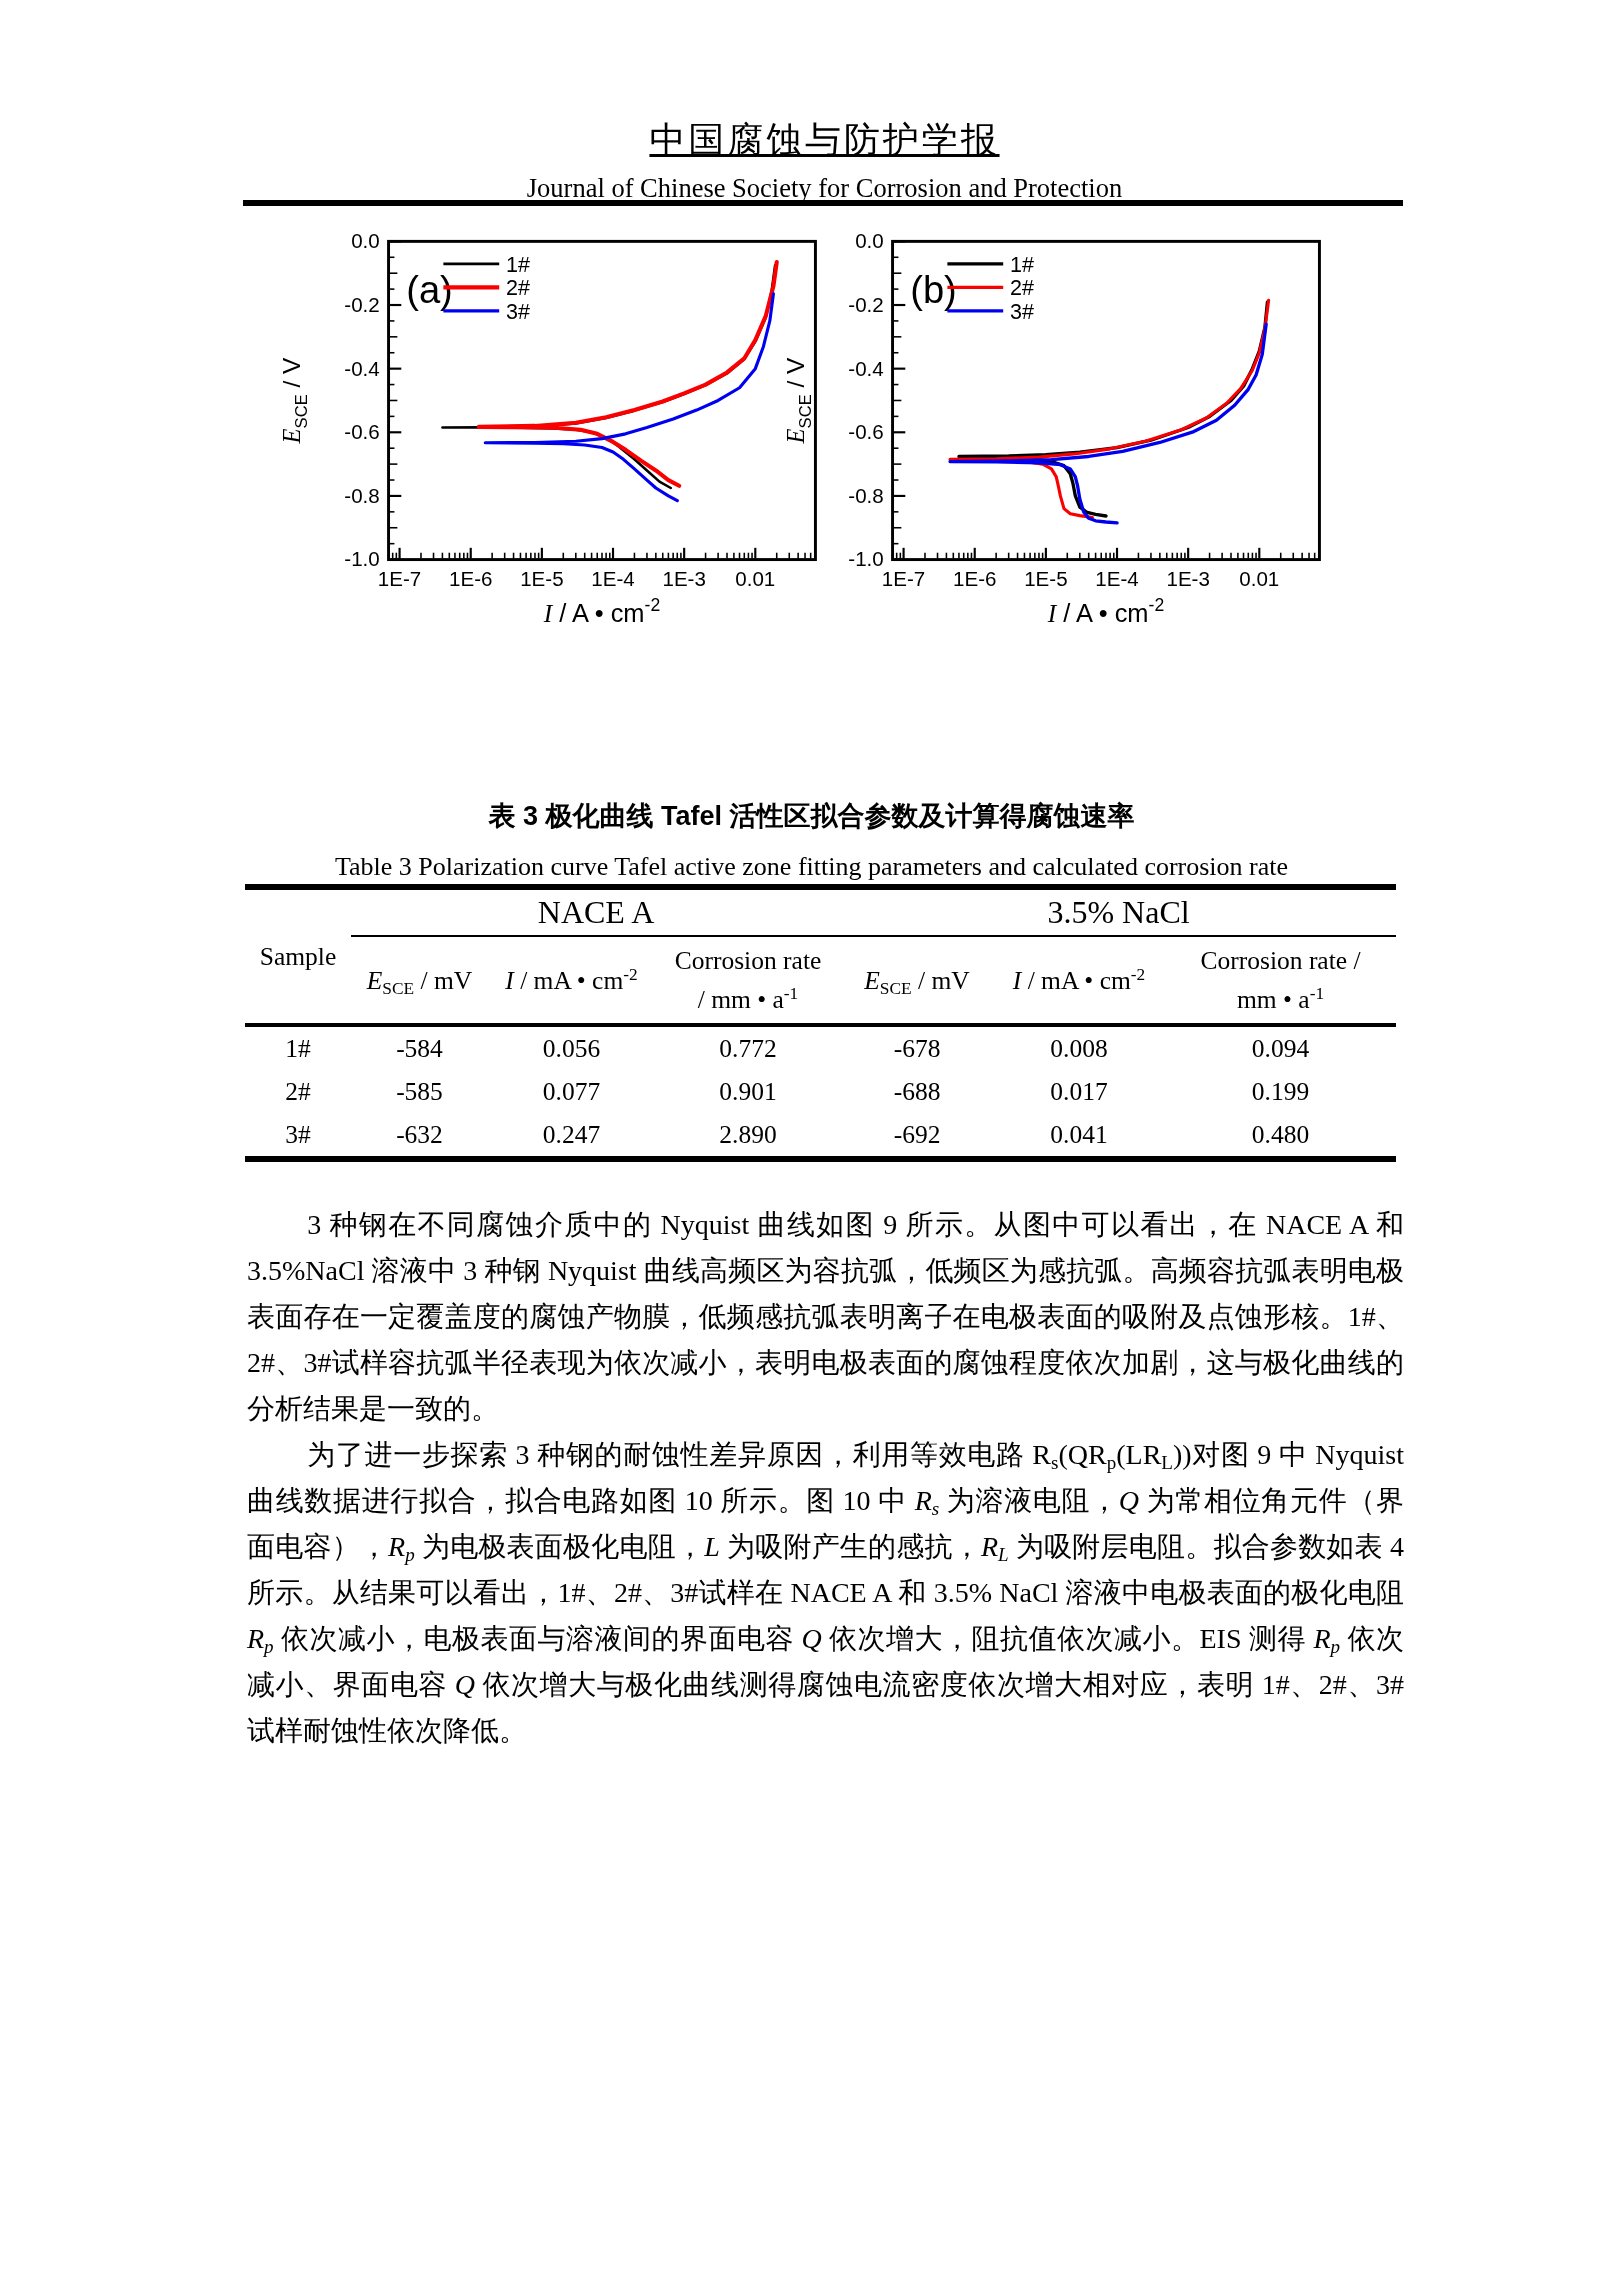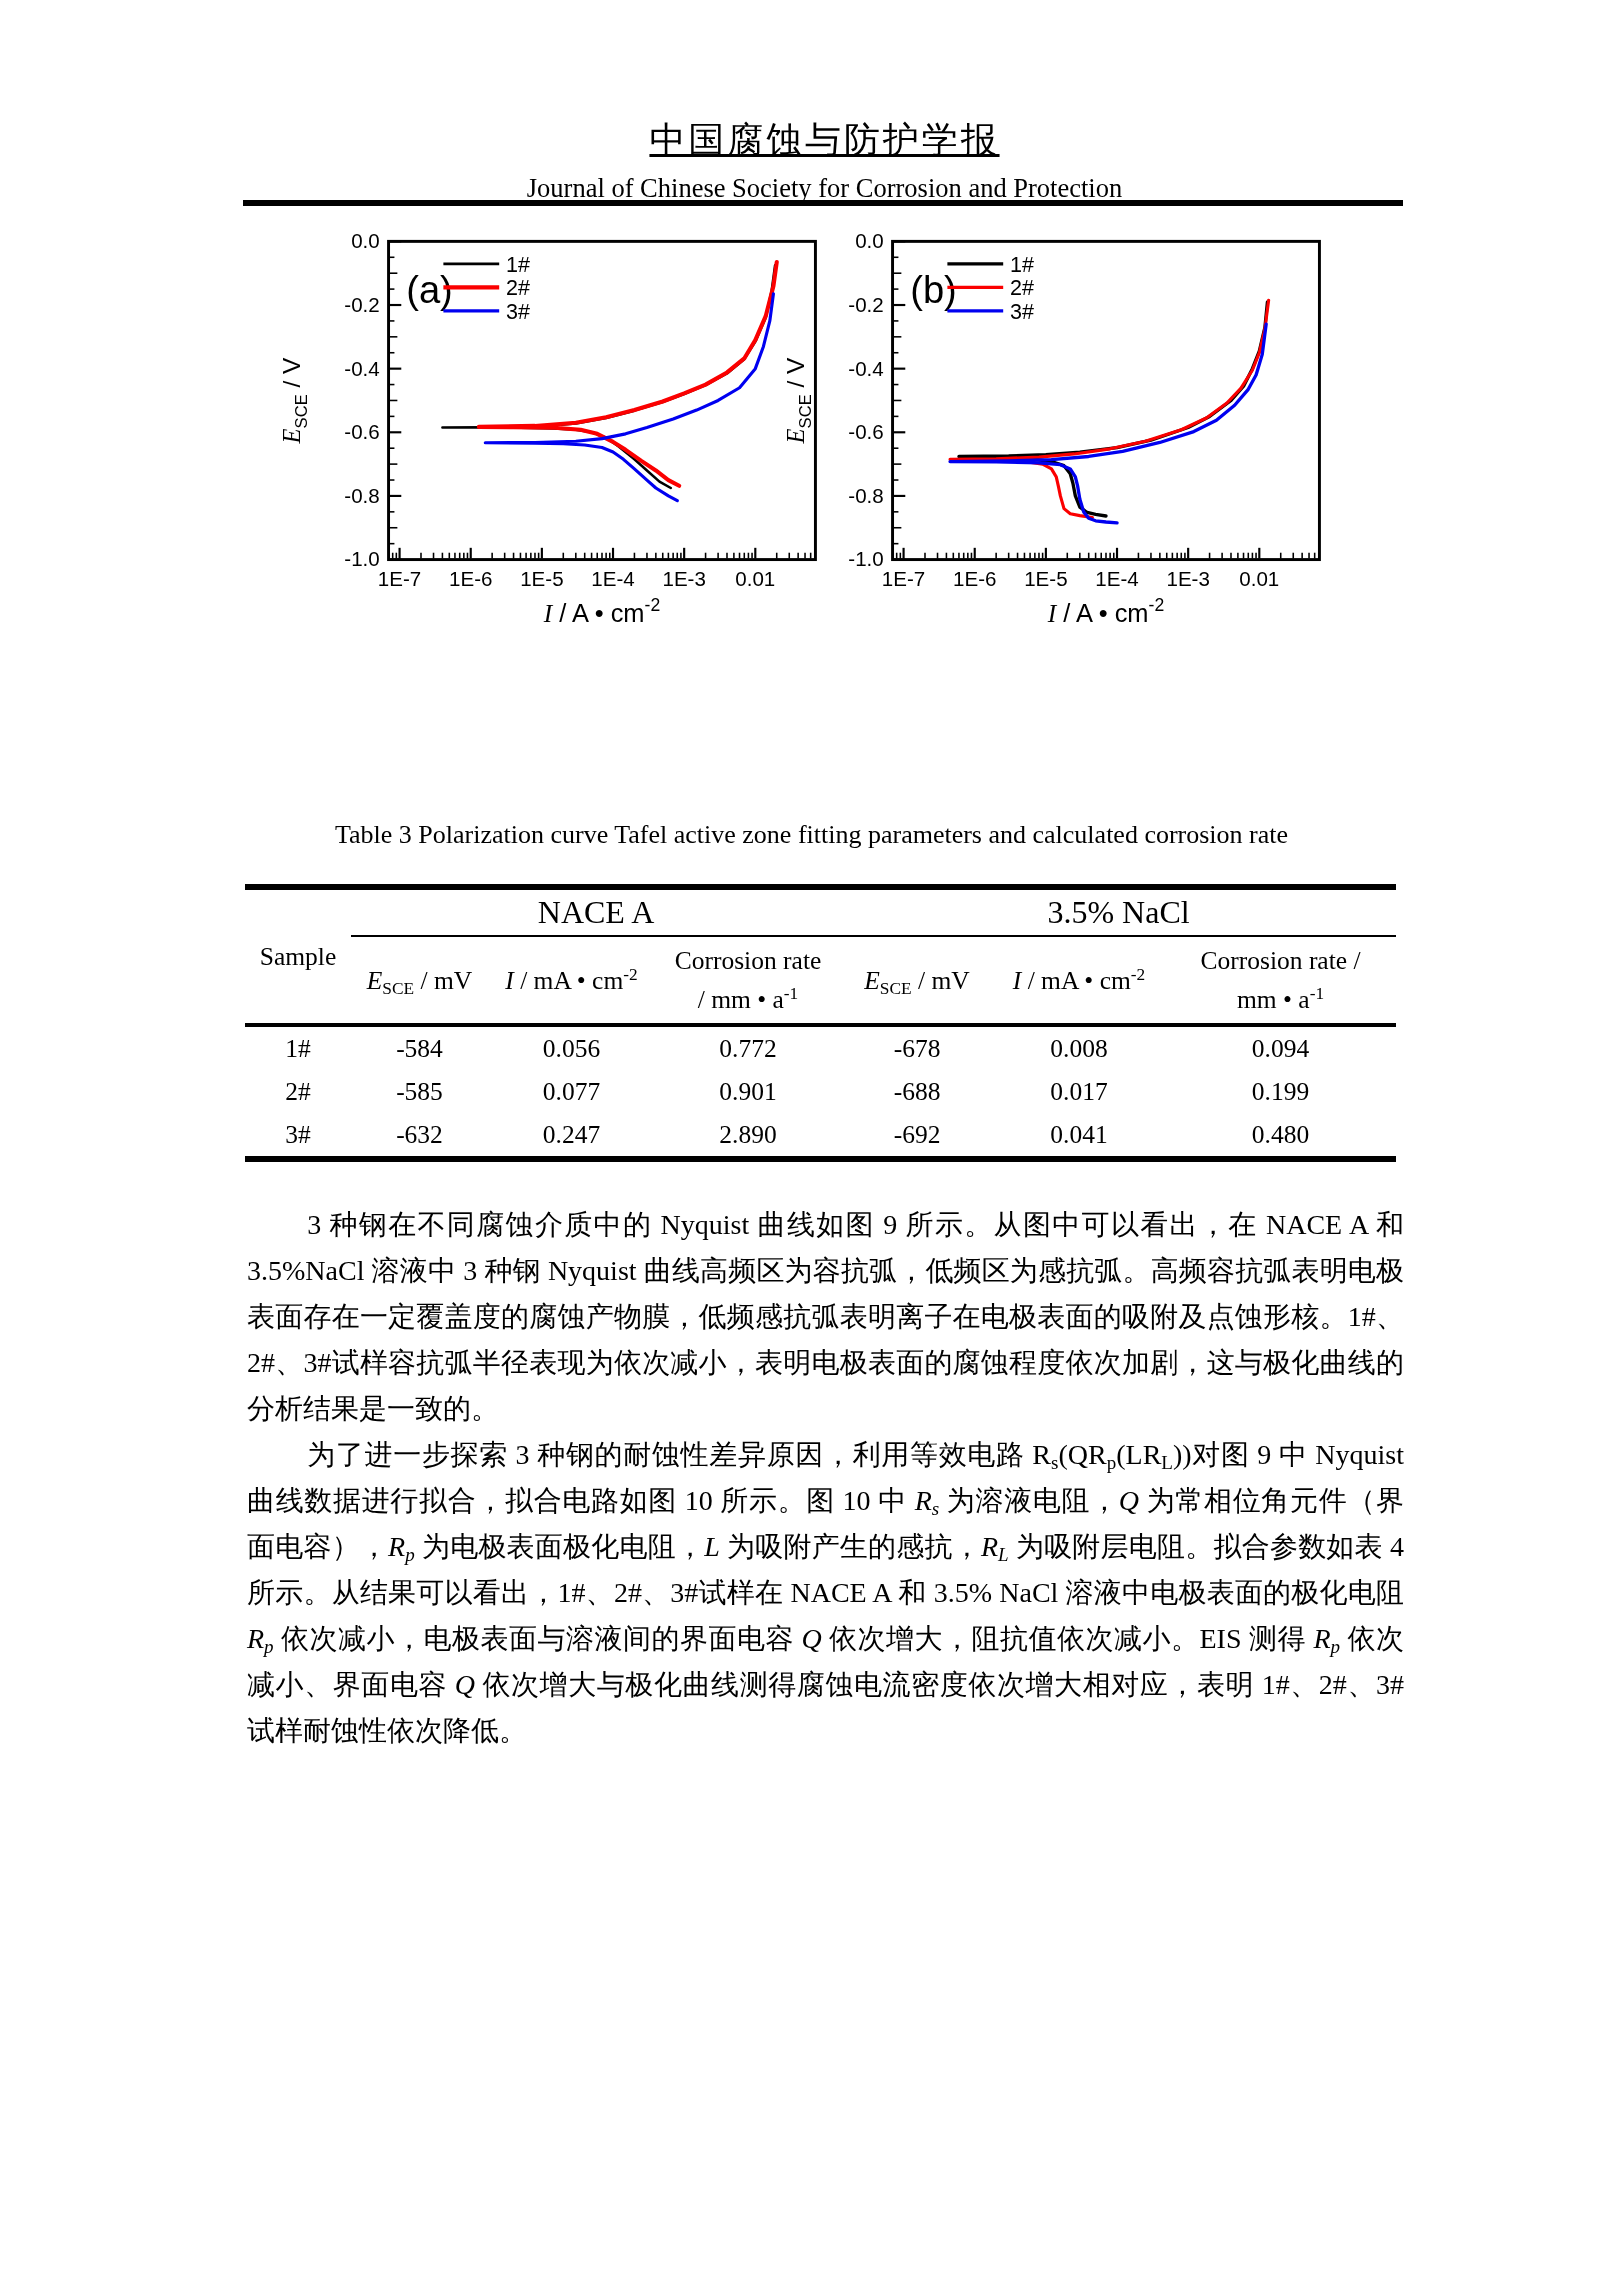--- a/index.html
+++ b/index.html
@@ -245,20 +245,21 @@
       <text x="250" y="85" font-size="22" font-family="&quot;Liberation Sans&quot;,&quot;DejaVu Sans&quot;,sans-serif">2#</text>
       <line x1="186" y1="101" x2="243" y2="101" stroke="#0000f0" stroke-width="3.4"></line>
       <text x="250" y="109" font-size="22" font-family="&quot;Liberation Sans&quot;,&quot;DejaVu Sans&quot;,sans-serif">3#</text>
       <path d="M348.0 310.5 L337.4 308.9 L328.7 306.9 L321.3 301.4 L316.7 290.0 L314.2 277.0 L311.5 267.3 L305.1 259.1 L292.3 254.9 L270.5 252.0 L235.8 250.4 L197.8 249.7 L248.6 249.1 L286.6 247.8 L321.3 245.2 L359.3 240.6 L393.9 233.1 L431.9 220.1 L453.8 208.8 L475.7 192.5 L488.5 177.9 L497.5 160.0 L504.6 142.1 L510.3 117.8 L512.9 91.8" fill="none" stroke="#000000" stroke-width="3.4" stroke-linejoin="round" stroke-linecap="round"></path>
       <path d="M334.1 312.1 L321.3 310.1 L311.5 308.2 L305.1 303.0 L301.4 290.0 L299.4 280.3 L297.2 270.5 L292.3 262.4 L283.3 257.5 L264.7 254.9 L235.8 253.3 L188.7 252.6 L235.8 252.0 L279.5 250.4 L315.5 247.1 L352.2 241.9 L388.2 234.1 L424.9 222.4 L450.5 210.4 L471.5 195.1 L485.7 180.2 L497.5 161.6 L504.6 143.8 L510.3 119.4 L514.1 90.1" fill="none" stroke="#fb0000" stroke-width="3.2" stroke-linejoin="round" stroke-linecap="round"></path>
       <path d="M359.3 317.6 L348.0 316.6 L337.4 315.4 L330.3 312.8 L325.2 306.3 L321.3 293.3 L319.1 280.3 L316.7 270.5 L311.5 262.4 L301.4 258.1 L279.5 256.2 L235.8 255.2 L188.7 254.9 L248.6 254.2 L292.3 253.0 L330.3 249.7 L365.0 244.5 L403.0 235.4 L437.7 224.3 L460.8 212.7 L479.4 197.4 L493.3 181.1 L501.3 166.5 L507.6 145.4 L511.6 114.5" fill="none" stroke="#0000f0" stroke-width="3.4" stroke-linejoin="round" stroke-linecap="round"></path>
     </svg>
 
 
   <div class="abs center tbl-title">
+    <div class="tbl-title-zh">表 3  极化曲线 Tafel 活性区拟合参数及计算得腐蚀速率</div>
     <div class="tbl-title-en">Table 3 Polarization curve Tafel active zone fitting parameters and calculated corrosion rate</div>
   </div>
 
   <div class="abs tablewrap">
     <table class="data">
       <colgroup>
         <col style="width:106px">
           <col style="width:137px">
           <col style="width:167px">
         <col style="width:186px">

